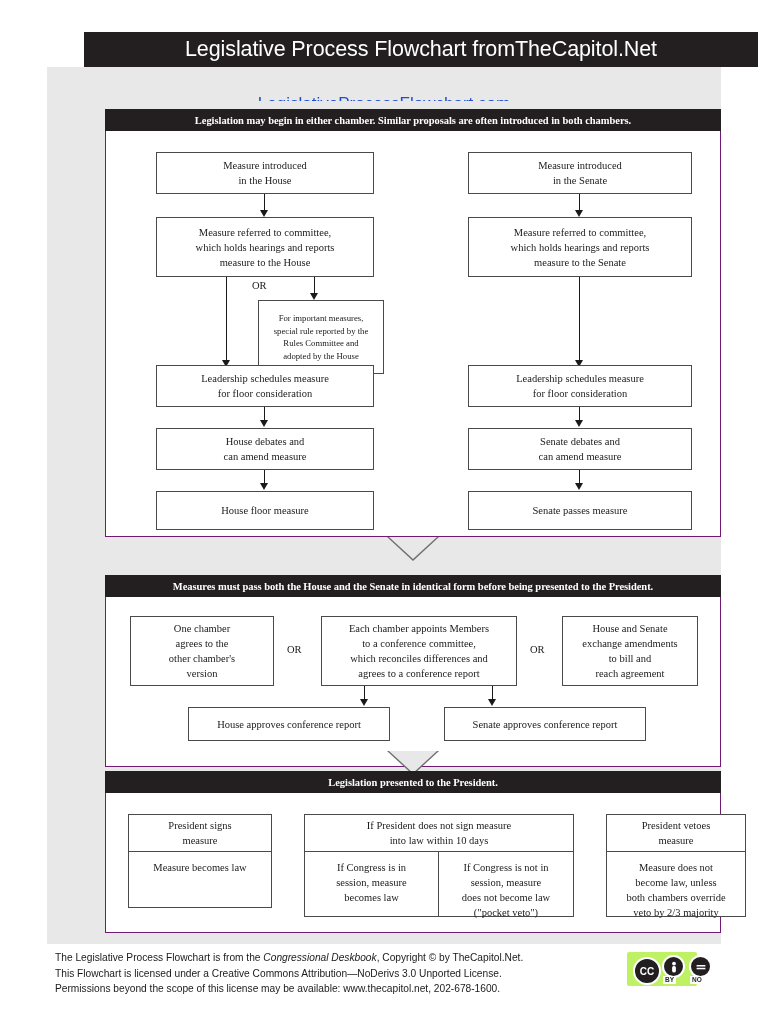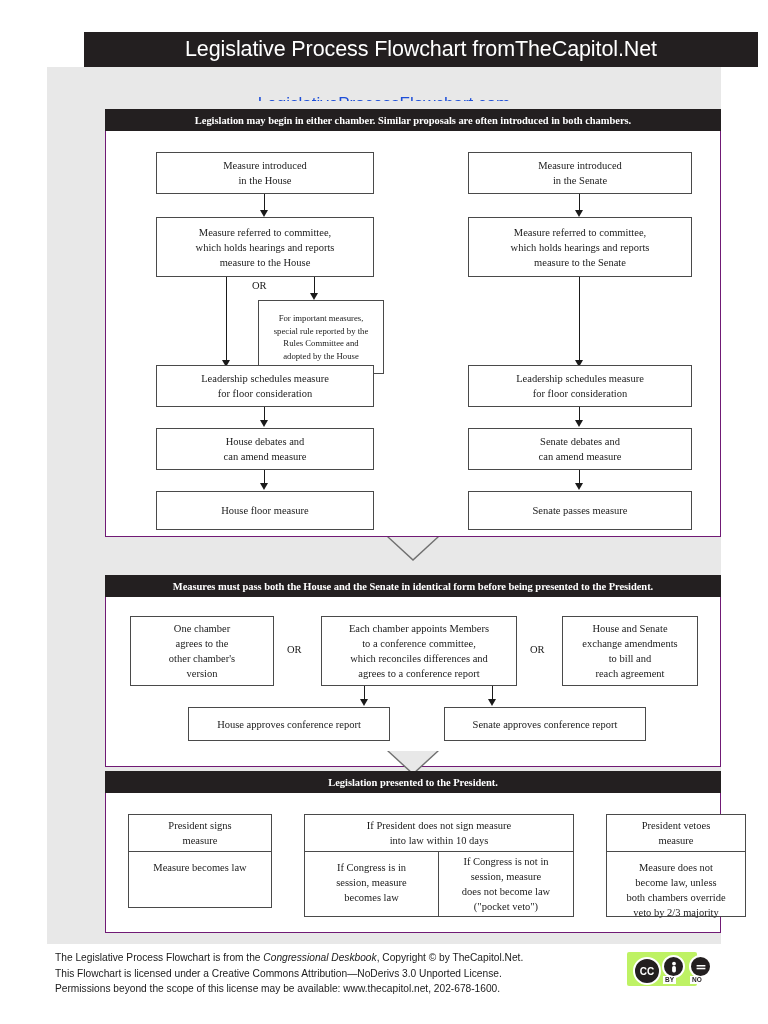--- a/index.html
+++ b/index.html
@@ -371,21 +371,21 @@
 
     <div class="box" style="left:198px; top:42px; width:270px; height:38px;">
       <span>If President does not sign measure</span>
       <span>into law within 10 days</span>
     </div>
     <div class="box" style="left:198px; top:79px; width:135px; height:66px; justify-content:flex-start; padding-top:8px;">
       <span>If Congress is in</span>
       <span>session, measure</span>
       <span>becomes law</span>
     </div>
-    <div class="box" style="left:332px; top:79px; width:136px; height:66px; justify-content:flex-end; padding-top:8px;">
+    <div class="box" style="left:332px; top:79px; width:136px; height:66px; justify-content:space-between; padding-top:8px;">
       <span>If Congress is not in</span>
       <span>session, measure</span>
       <span>does not become law</span>
       <span>("pocket veto")</span>
     </div>
 
     <div class="box" style="left:500px; top:42px; width:140px; height:38px;">
       <span>President vetoes</span>
       <span>measure</span>
     </div>

